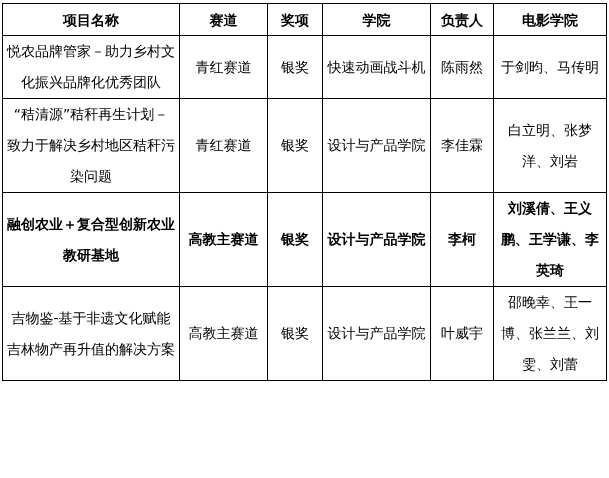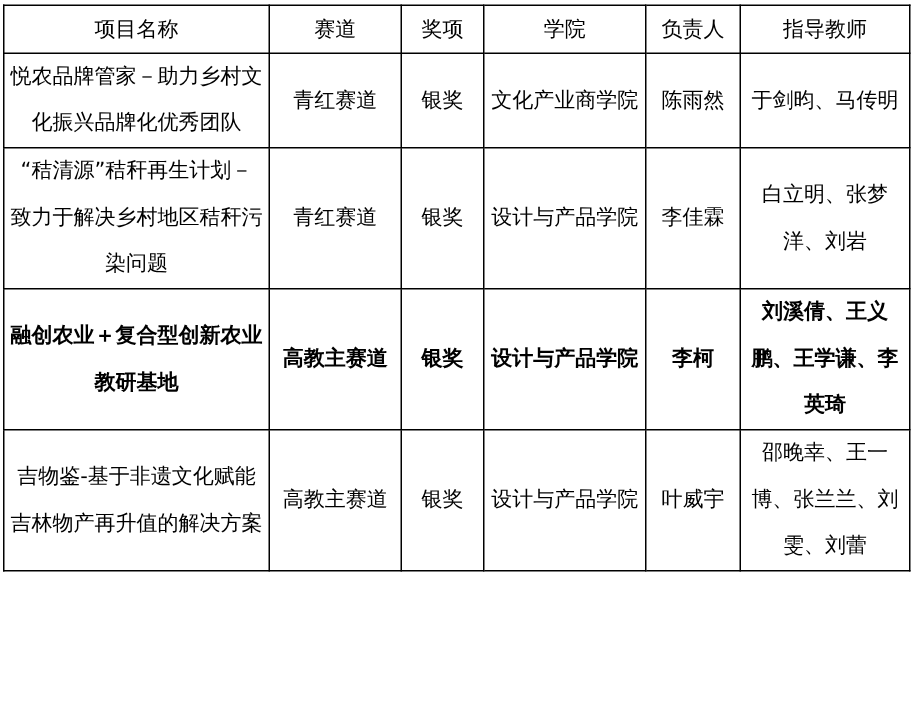--- a/index.html
+++ b/index.html
@@ -24,21 +24,21 @@
   table.awards td {
     border: 1px solid #000000;
     text-align: center;
     vertical-align: middle;
     padding: 0 4px;
     line-height: 31px;
     overflow: hidden;
     word-break: break-all;
   }
   table.awards th {
-    font-weight: normal;
+    font-weight: bold;
     line-height: 18px;
   }
   
   col.c-project  { width: 177px; }
   col.c-track    { width: 88px;  }
   col.c-award    { width: 55px;  }
   col.c-college  { width: 108px; }
   col.c-leader   { width: 63px;  }
   col.c-advisors { width: 113px; }
   
@@ -62,29 +62,29 @@
     <col class="c-leader">
     <col class="c-advisors">
   </colgroup>
   <thead>
     <tr>
       <th>项目名称</th>
       <th>赛道</th>
       <th>奖项</th>
       <th>学院</th>
       <th>负责人</th>
-      <th>指导教师</th>
+      <th>电影学院</th>
     </tr>
   </thead>
   <tbody>
     <tr>
       <td>悦农品牌管家－助力乡村文化振兴品牌化优秀团队</td>
       <td>青红赛道</td>
       <td>银奖</td>
-      <td>文化产业商学院</td>
+      <td>快速动画战斗机</td>
       <td>陈雨然</td>
       <td>于剑昀、马传明</td>
     </tr>
     <tr>
       <td>“秸清源”秸秆再生计划－致力于解决乡村地区秸秆污染问题</td>
       <td>青红赛道</td>
       <td>银奖</td>
       <td>设计与产品学院</td>
       <td>李佳霖</td>
       <td>白立明、张梦洋、刘岩</td>

